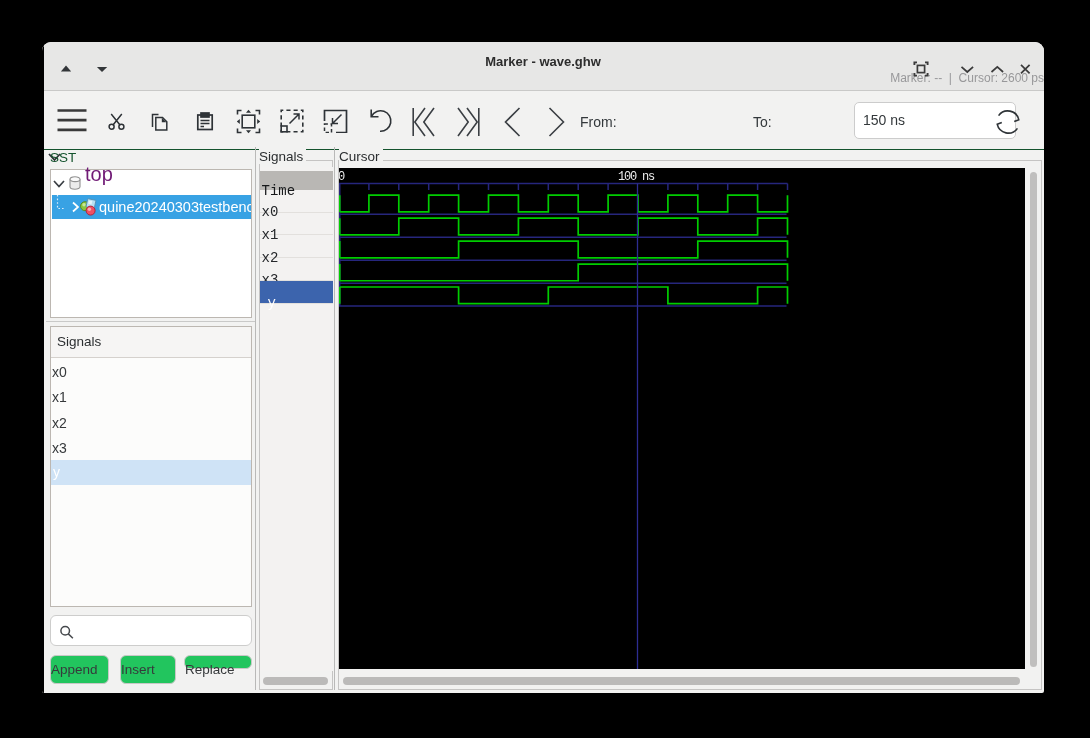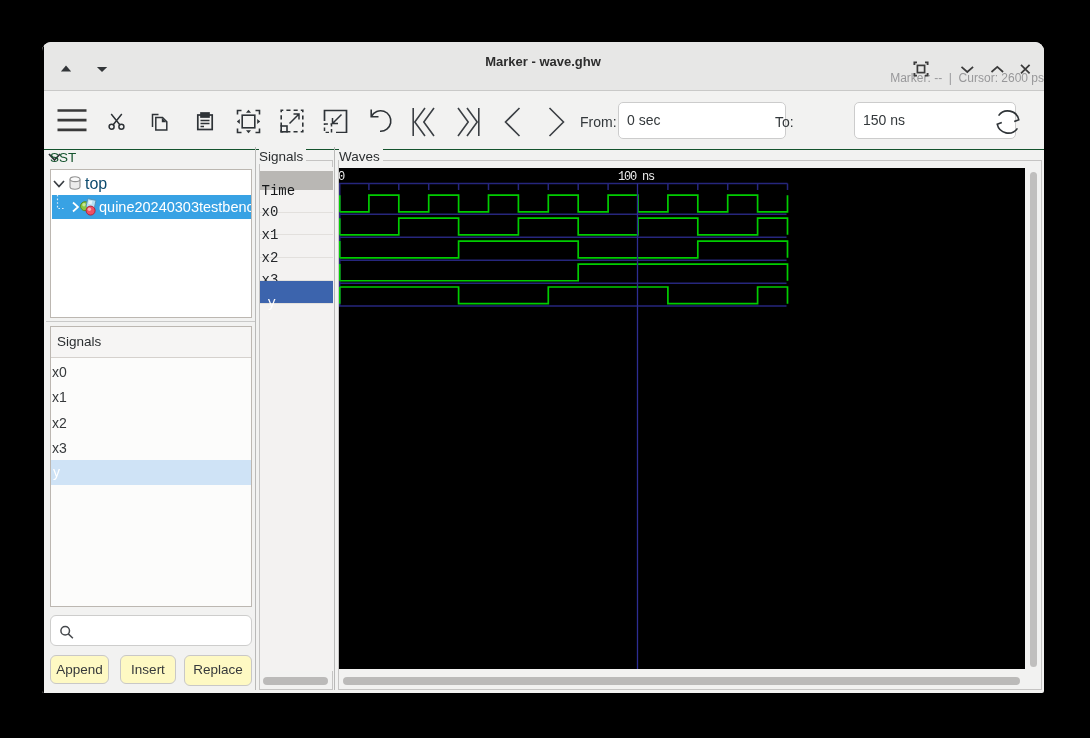--- a/index.html
+++ b/index.html
@@ -21,22 +21,22 @@
   .tlabel { position:absolute; font-size:14px; color:#33383b; }
   .tinput { position:absolute; top:11px; height:37px; background:#fff;
     border:1px solid #ccc; border-radius:5px; font-size:14px; color:#33383b;
     line-height:35px; padding-left:8px; }
   
   .frame { position:absolute; border:1px solid #c5c4c3; }
   .flabel { position:absolute; font-size:13.5px; color:#2b2e30; background:#f2f2f1;
     z-index:5; padding:0 3px 0 0; }
   
   .box { position:absolute; background:#fff; border:1px solid #bcb7b1; }
-  .btn { position:absolute; background:#fef9c3; border:1px solid #c9c8c7;
-    border-radius:6px; font-size:13.5px; color:#36393b; text-align:center; }
+  .btn { position:absolute; background:#22c55e; border:1px solid #c9c8c7;
+    border-radius:6px; font-size:13.5px; color:#36393b; text-align:left; }
   .mono { font-family:"Liberation Mono", monospace; }
   .srow { position:absolute; left:0; width:100%; font-family:"Liberation Mono",monospace;
     font-size:14px; color:#24272a; padding-left:2px; padding-top:11px;
     border-bottom:1px solid #e2e0dd; }
 </style>
 </head>
 <body>
 <div id="win">
   <div class="abs" style="left:0;top:0;width:2px;height:651px;background:#000;z-index:99;border-radius:9px 0 0 2px;"></div>
 
@@ -144,22 +144,21 @@
     </svg>
 
     <svg class="abs" style="left:462px;top:16px" width="17" height="30" viewBox="0 0 17 30">
       <path d="M15.5 1 L1.5 15 L15.5 29" stroke="#3b3f44" stroke-width="1.6" fill="none"></path>
     </svg>
 
     <svg class="abs" style="left:506px;top:16px" width="17" height="30" viewBox="0 0 17 30">
       <path d="M1.5 1 L15.5 15 L1.5 29" stroke="#3b3f44" stroke-width="1.6" fill="none"></path>
     </svg>
     <div class="tlabel" style="left:538px;top:23px">From:</div>
-    <div class="tinput" style="left:576px;width:168px;">0 sec</div>
-    <div class="tlabel" style="left:733px;top:23px">To:</div>
+    <div class="tlabel" style="left:711px;top:23px">To:</div>
     <div class="tinput" style="left:776px;width:162px;margin-left:36px;">150 ns</div>
 
     <svg class="abs" style="left:952px;top:17px" width="28" height="28" viewBox="0 0 28 28">
       <g stroke="#2e3337" stroke-width="1.6" fill="none">
         <path d="M4.6 7.6 A 11.3 11.3 0 0 1 24.8 11.8 L20.2 13.6"></path>
         <path d="M23.4 20.4 A 11.3 11.3 0 0 1 3.2 16.2 L7.8 14.4"></path>
       </g>
     </svg>
   </div>
 
@@ -170,21 +169,21 @@
 
   <div class="box" id="sstbox" style="left:8px;top:127px;width:202px;height:149px;"></div>
   <svg class="abs" style="left:11px;top:137px" width="12" height="10" viewBox="0 0 12 10">
     <path d="M1 2 L6 7.5 L11 2" stroke="#3a3f44" stroke-width="1.7" fill="none"></path>
   </svg>
 
   <svg class="abs" style="left:26.5px;top:134px" width="12" height="14" viewBox="0 0 12 14">
     <path d="M1 3.2 V10.8 A5 2.4 0 0 0 11 10.8 V3.2" fill="#ececec" stroke="#909090" stroke-width="1.1"></path>
     <ellipse cx="6" cy="3.2" rx="5" ry="2.4" fill="#fafafa" stroke="#909090" stroke-width="1.1"></ellipse>
   </svg>
-  <div class="abs" style="left:43px;top:133px;font-size:16px;color:#0c4a6e;">top</div>
+  <div class="abs" style="left:43px;top:121px;font-size:20px;color:#701a75;">top</div>
 
   <div class="abs" style="left:10px;top:153px;width:199px;height:24px;background:#38a2e4;overflow:hidden;">
     <svg class="abs" style="left:0;top:0" width="30" height="24" viewBox="0 0 30 24">
       <path d="M5.5 0 V13.5 H12" stroke="#d8ecfa" stroke-width="1.2" fill="none" stroke-dasharray="1.6 2"></path>
     </svg>
     <svg class="abs" style="left:19px;top:6px" width="9" height="12" viewBox="0 0 9 12">
       <path d="M2 1.5 L7 6 L2 10.5" stroke="#fff" stroke-width="1.7" fill="none"></path>
     </svg>
 
     <svg class="abs" style="left:28px;top:3px" width="18" height="18" viewBox="0 0 18 18">
@@ -214,39 +213,39 @@
 
   <div class="abs" style="left:8px;top:572.5px;width:202px;height:31px;background:#fff;border:1px solid #cdcdcc;border-radius:6px;">
     <svg class="abs" style="left:6px;top:7px" width="18" height="18" viewBox="0 0 18 18">
       <circle cx="8.2" cy="7.8" r="4.3" stroke="#46494d" stroke-width="1.5" fill="none"></circle>
       <path d="M11.3 10.9 L15.9 15.2" stroke="#46494d" stroke-width="1.5"></path>
     </svg>
   </div>
 
   <div class="btn" style="left:8px;top:613px;width:59px;height:29px;line-height:27px;">Append</div>
   <div class="btn" style="left:78px;top:613px;width:56px;height:29px;line-height:27px;">Insert</div>
-  <div class="btn" style="left:142px;top:613px;width:68px;height:31px;line-height:27px;">Replace</div>
+  <div class="btn" style="left:142px;top:613px;width:68px;height:14px;line-height:27px;">Replace</div>
 
   <div class="abs" style="left:213px;top:105px;width:1px;height:543px;background:#b9b9b8;"></div>
   <div class="abs" style="left:292px;top:105px;width:1px;height:543px;background:#b9b9b8;"></div>
 
   <div class="flabel" style="left:217px;top:107px;">Signals</div>
   <div class="frame" style="left:216.5px;top:117.5px;width:74.5px;height:530px;"></div>
   <div class="abs" style="left:217.5px;top:125px;width:73px;height:504px;background:#f3f2f1;overflow:hidden;">
     <div class="srow mono" style="top:3.8px;height:18.8px;background:#b9b7b4;color:#17191b;line-height:18.8px;border-bottom:none;">Time</div>
     <div class="srow" style="top:22.6px;height:23px;line-height:23px;">x0</div>
     <div class="srow" style="top:45.55px;height:22.95px;line-height:22.95px;">x1</div>
     <div class="srow" style="top:68.5px;height:22.95px;line-height:22.95px;">x2</div>
     <div class="srow" style="top:91.45px;height:22.95px;line-height:22.95px;">x3</div>
     <div class="srow" style="top:114.4px;height:22.95px;line-height:22.95px;background:#3c64ad;color:#fff;padding-left:8px;">y</div>
   </div>
 
   <div class="abs" style="left:221px;top:634.5px;width:65px;height:8px;background:#bbbab9;border-radius:4px;"></div>
 
-  <div class="flabel" style="left:297px;top:107px;">Waves</div>
+  <div class="flabel" style="left:297px;top:107px;">Cursor</div>
   <div class="frame" style="left:295.5px;top:117.5px;width:704.5px;height:530px;"></div>
 
   <svg class="abs" style="left:296.5px;top:125.5px" width="686" height="501" viewBox="0 0 686 501">
     <rect x="0" y="0" width="686" height="501" fill="#000"></rect>
     <g stroke="#26267d" stroke-width="1.5" fill="none">
       <path d="M0,15.5 H448.5"></path>
       <path d="M0.75,15.5 V138.1"></path>
       <path d="M29.9,15.5 V22 M59.8,15.5 V22 M89.7,15.5 V22 M119.6,15.5 V22 M149.5,15.5 V22 M179.4,15.5 V22 M209.3,15.5 V22 M239.2,15.5 V22 M269.1,15.5 V22 M328.9,15.5 V22 M358.8,15.5 V22 M388.7,15.5 V22 M418.6,15.5 V22 M448.5,15.5 V22"></path>
       <path d="M0,46.3 H447.5 M0,69.25 H447.5 M0,92.2 H447.5 M0,115.15 H447.5 M0,138.1 H447.5"></path>
     </g>

